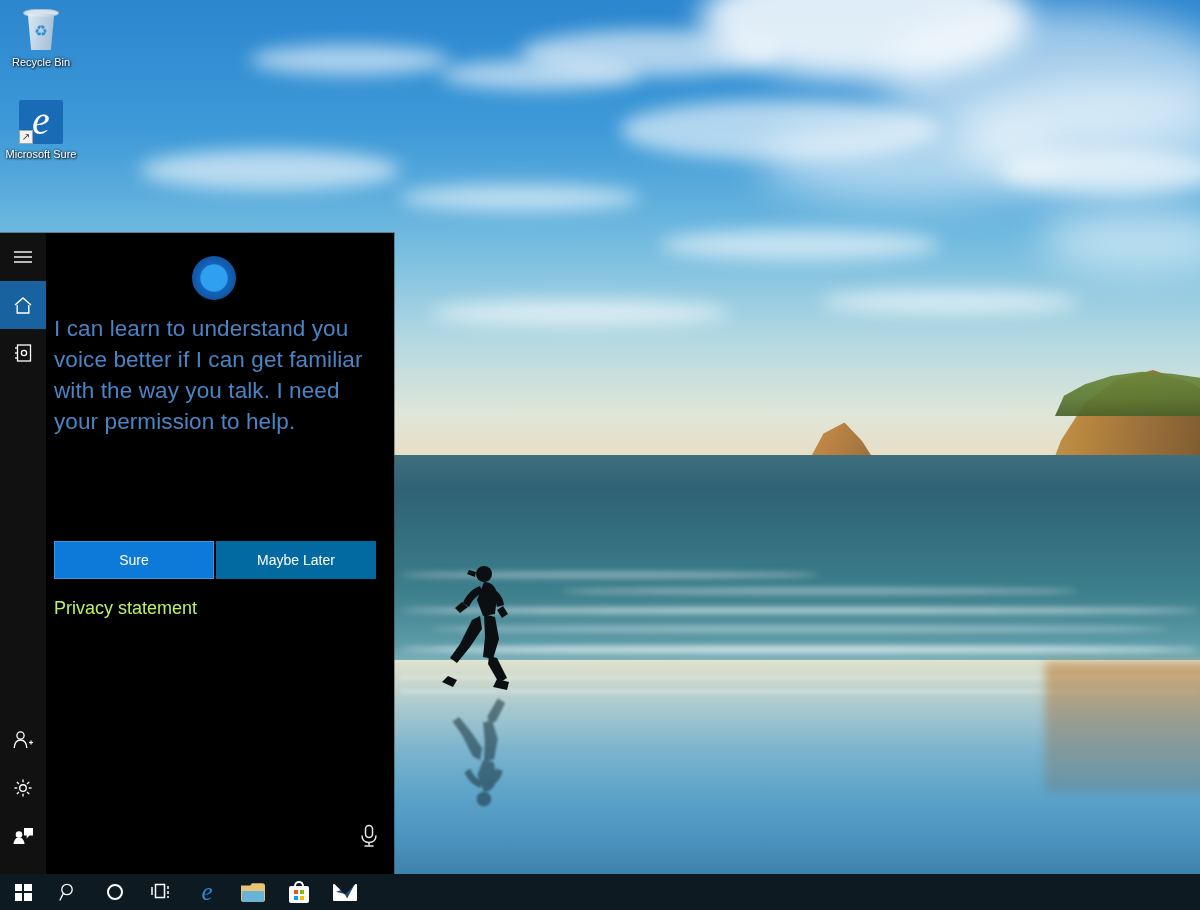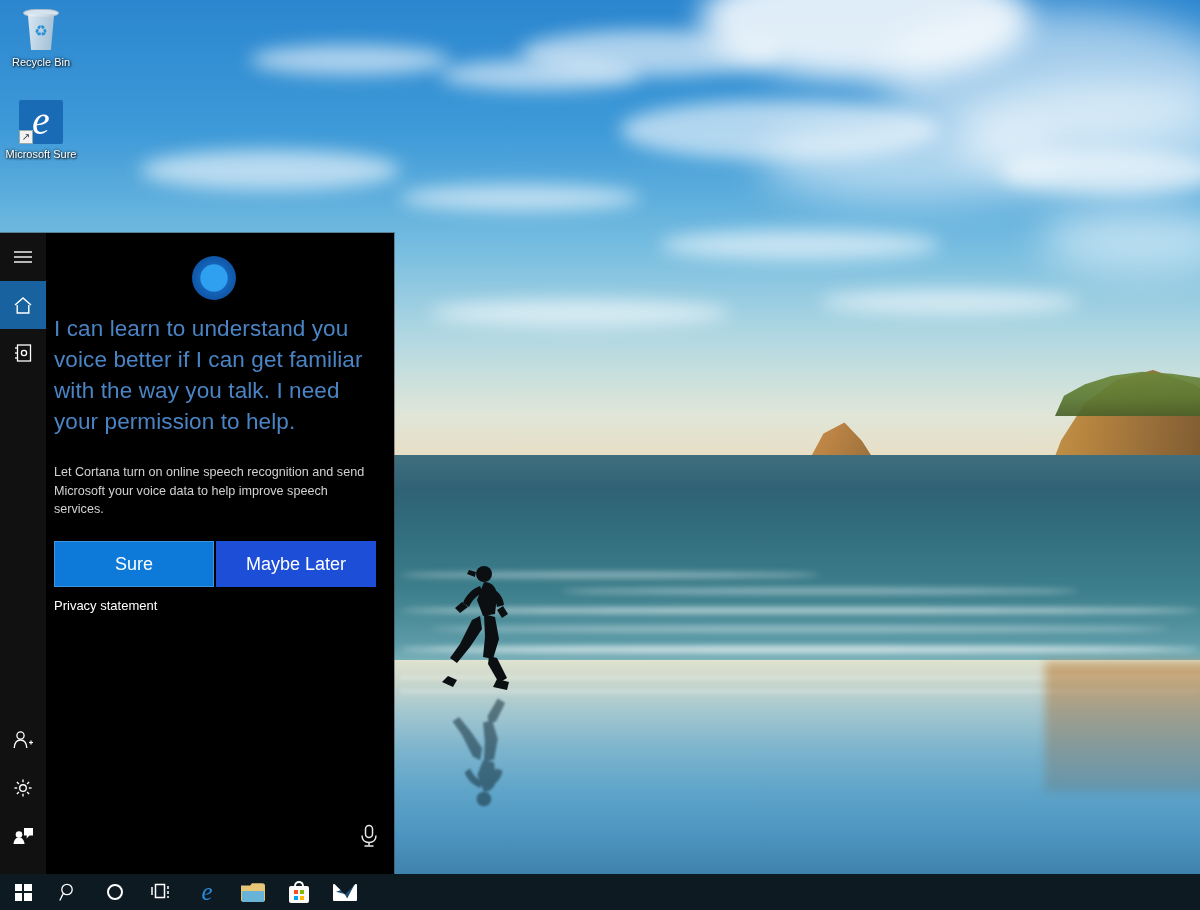--- a/index.html
+++ b/index.html
@@ -269,38 +269,38 @@
     font-size: 12.6px;
     line-height: 18.5px;
   }
   .cort-actions {
     position: absolute;
     left: 8px; top: 308px;
     display: flex;
     gap: 2px;
   }
   .btn {
-    height: 46px;
+    height: 38px;
     min-width: 160px;
     border: none;
     font-family: "Liberation Sans", sans-serif;
-    font-size: 18px;
+    font-size: 14px;
     color: #ffffff;
     cursor: default;
     display: inline-flex;
     align-items: center;
     justify-content: center;
   }
   .btn-primary { background: #0d7ada; border: 1px solid #3d96e4; box-sizing: border-box; }
-  .btn-secondary { background: #1d4ed8; }
+  .btn-secondary { background: #0369a1; }
   .cort-link {
     position: absolute;
     left: 8px; top: 365px;
-    color: #ffffff;
-    font-size: 13px;
+    color: #bef264;
+    font-size: 18px;
     cursor: default;
   }
   .cort-mic {
     position: absolute;
     right: 14px; bottom: 26px;
     width: 22px; height: 24px;
     color: #e8e8e8;
   }
 
   
@@ -543,21 +543,20 @@
           <path d="M12 2 L21 2 L21 9.5 L17.5 9.5 L14.5 12.5 L14.8 9.5 L12 9.5 Z" fill="#ffffff"></path>
         </svg>
       </div>
     </div>
 
     <div id="cort-body">
       <div class="cort-logo"></div>
 
       <div class="cort-head">I can learn to understand you voice better if I can get familiar with the way you talk. I need your permission to help.</div>
 
-      <div class="cort-sub">Let Cortana turn on online speech recognition and send Microsoft your voice data to help improve speech services.</div>
 
       <div class="cort-actions">
         <button class="btn btn-primary">Sure</button>
         <button class="btn btn-secondary">Maybe Later</button>
       </div>
 
       <a class="cort-link">Privacy statement</a>
 
       <svg class="cort-mic" viewBox="0 0 22 24">
         <rect x="7.5" y="1.5" width="7" height="12" rx="3.5" fill="none" stroke="#e8e8e8" stroke-width="1.5"></rect>

